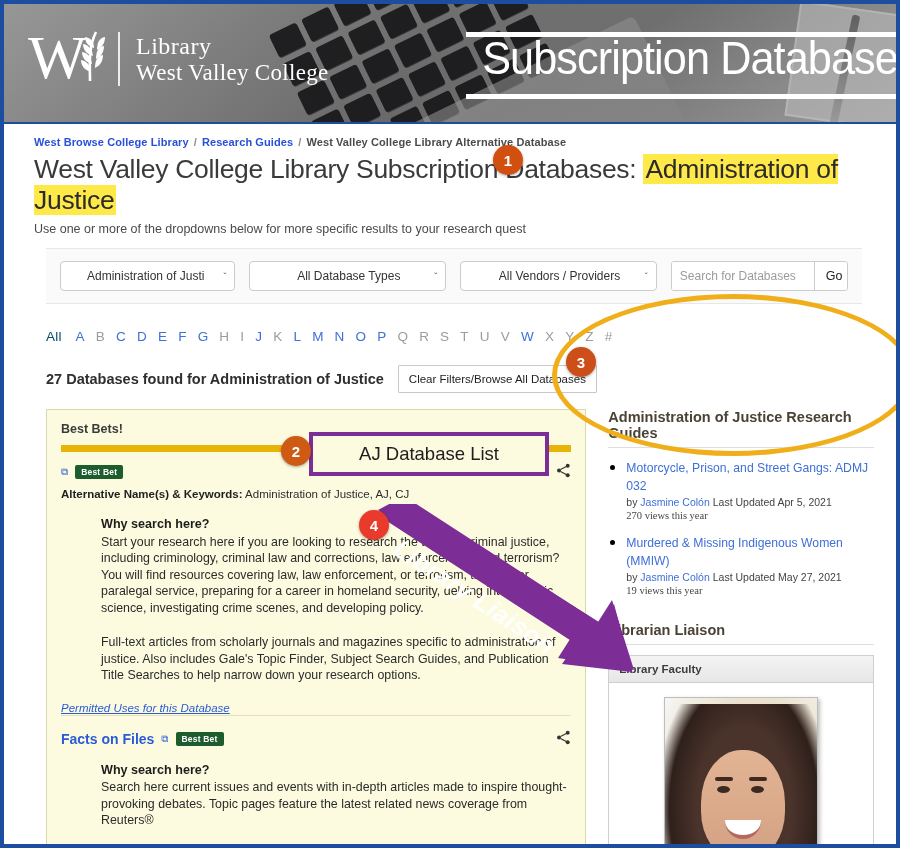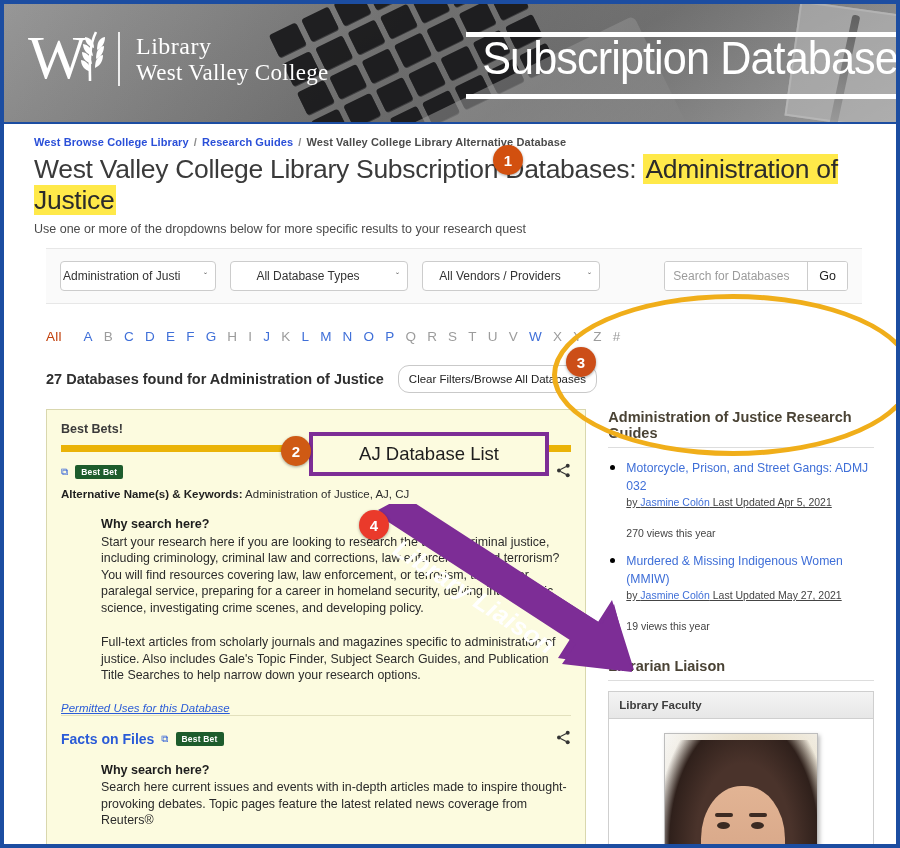--- a/index.html
+++ b/index.html
@@ -205,21 +205,21 @@
     margin: 4px 12px 0 12px;
   }
   .sel {
     position: relative;
     border: 1px solid #ccc;
     background: #fff;
     border-radius: 4px;
     height: 28px;
     display: flex;
     align-items: center;
-    padding: 0 24px 0 2px;
+    padding: 0 24px 0 26px;
     font-size: 12px;
     color: #333;
     white-space: nowrap;
     overflow: hidden;
   }
   .sel.w1 { width: 128px; }
   .sel.w2 { width: 150px; }
   .sel.w3 { width: 150px; }
   .sel .cap {
     overflow: hidden;
@@ -269,37 +269,37 @@
   
   .alpha {
     margin: 18px 12px 0 12px;
     font-size: 13.5px;
     line-height: 29px;
     letter-spacing: .2px;
   }
   .alpha span { margin-right: 11px; }
   .alpha .on { color: #3f6fd8; cursor: pointer; }
   .alpha .off { color: #9c9c9c; }
-  .alpha .all { color: #c2410c; margin-right: 22px; }
+  .alpha .all { color: #0c4a6e; margin-right: 14px; }
 
   .results-row {
     display: flex;
     align-items: center;
     gap: 14px;
     margin: 14px 12px 0 12px;
   }
   .results-count {
     font-size: 14.5px;
     font-weight: bold;
     color: #2f2f2f;
   }
   .clear-btn {
     border: 1px solid #c9c9c9;
     background: #fff;
-    border-radius: 11px;
+    border-radius: 1px;
     font-size: 11.5px;
     color: #222;
     padding: 7px 10px;
     cursor: pointer;
     font-family: "Liberation Sans", sans-serif;
   }
 
   
   .cols {
     display: flex;
@@ -399,27 +399,27 @@
   ul.guides li { margin-bottom: 12px; }
   .guide-link {
     color: #3f6fd8;
     font-size: 12.2px;
     text-decoration: none;
   }
   .guide-meta {
     font-size: 10.5px;
     color: #444;
     margin-top: 2px;
-    text-decoration: underline;
   }
   .guide-meta a { color: #3f6fd8; text-decoration: none; }
   .guide-views {
     font-size: 10.5px;
     color: #444;
-    margin-top: 19px;
+    margin-top: 2px;
+    font-family: Liberation Serif, serif;
   }
 
   .liaison-head { margin-top: 26px; }
   .faculty-box {
     border: 1px solid #cfcfcf;
     background: #fff;
   }
   .faculty-title {
     background: linear-gradient(180deg,#f4f4f4,#e7e7e7);
     border-bottom: 1px solid #cfcfcf;

